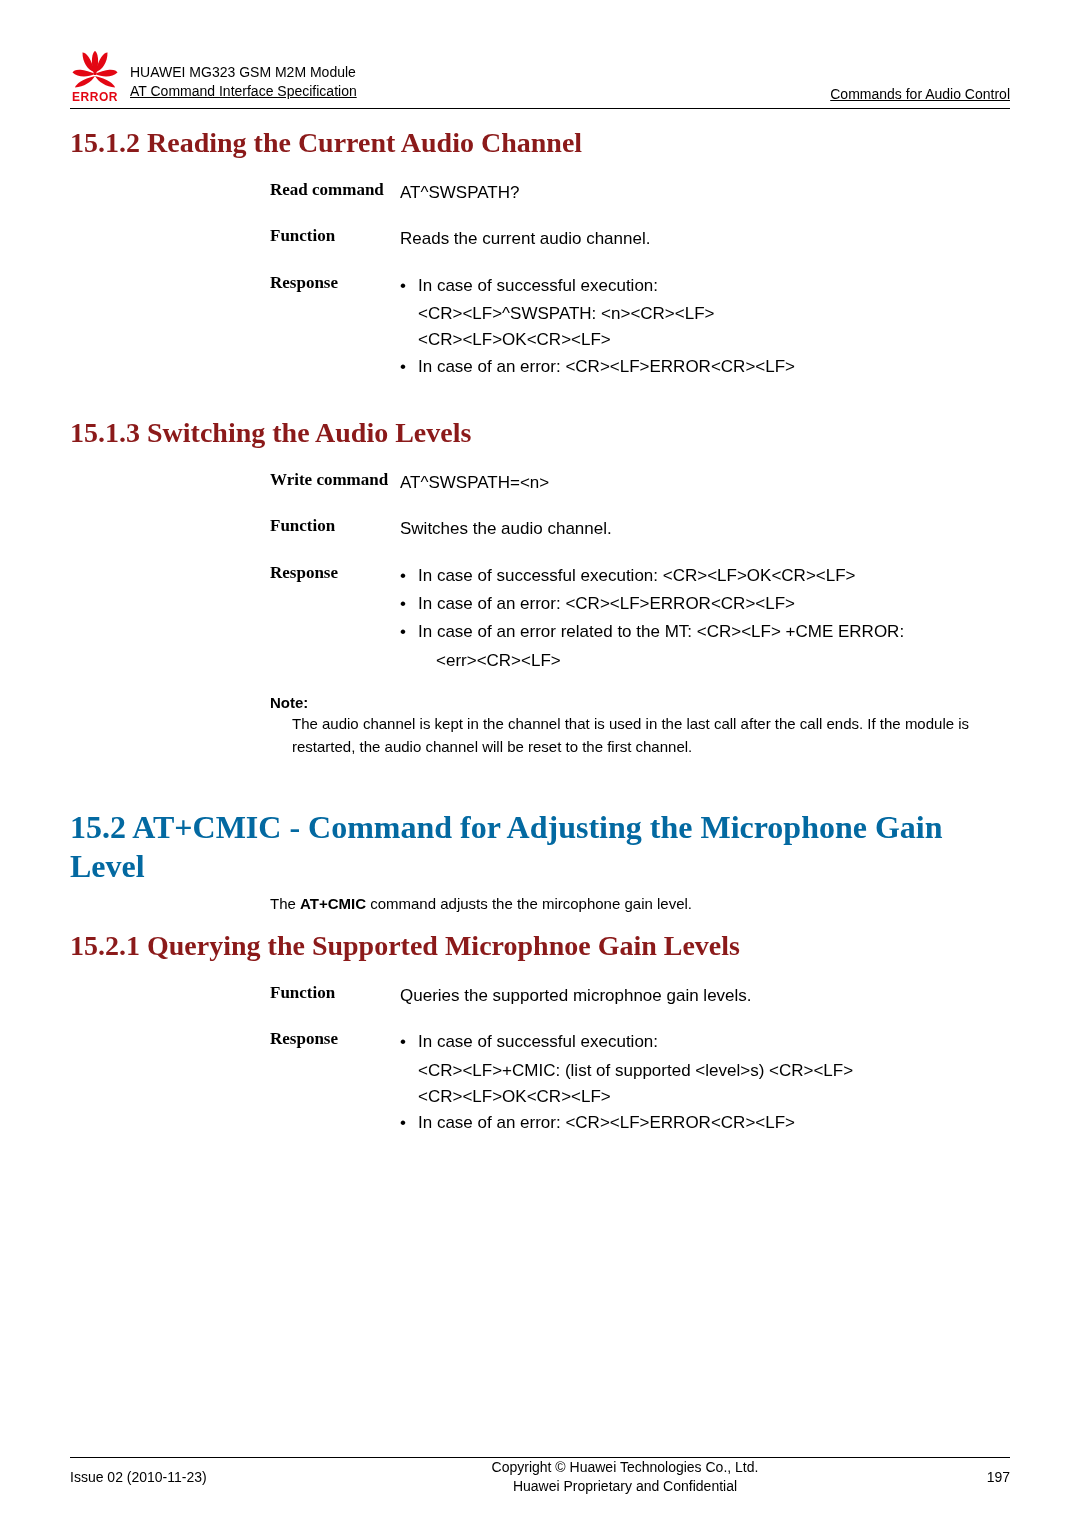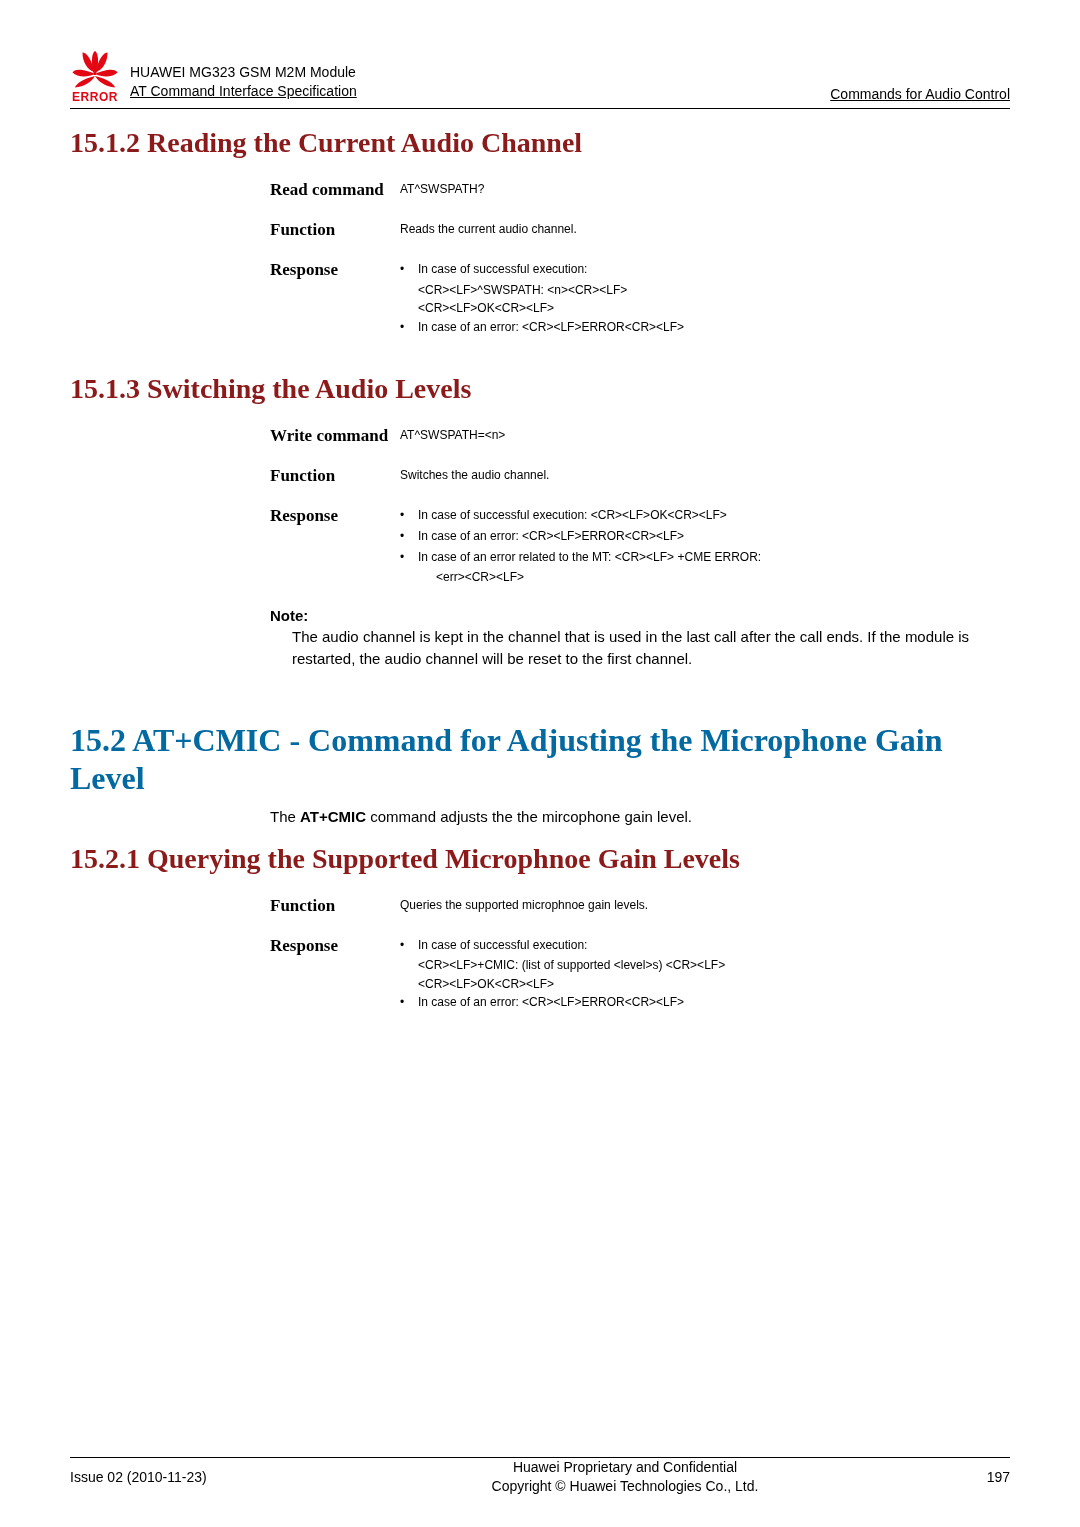--- a/index.html
+++ b/index.html
@@ -68,21 +68,21 @@
   .kv-row { display: flex; margin-bottom: 20px; align-items: flex-start; }
   .kv-key {
     width: 130px;
     font-family: "Book Antiqua", Palatino, "Palatino Linotype", serif;
     font-weight: bold;
     font-size: 17px;
     flex-shrink: 0;
   }
   .kv-val {
     flex: 1;
-    font-size: 12px;
+    font-size: 17px;
     line-height: 1.55;
   }
   .bullet-row { display:flex; margin-bottom: 2px; }
   .bullet-dot { width: 18px; flex-shrink:0; }
   .kv-val .indent { margin-left: 18px; }
   .note-block { margin-left: 200px; font-size: 15px; margin-top: 10px; }
   .note-title { font-weight: bold; }
   .note-text { margin-left: 22px; line-height: 1.5; margin-top:2px;}
   .body-para { margin-left: 200px; font-size: 15px; margin-top: 10px; margin-bottom: 18px;}
   .body-para b { font-weight: bold; }
@@ -212,18 +212,18 @@
             <span class="bullet-dot">•</span>
             <span>In case of an error: &lt;CR&gt;&lt;LF&gt;ERROR&lt;CR&gt;&lt;LF&gt;</span>
           </div>
       </div>
     </div>
   </div>
 
   <div class="footer">
     <div class="footer-left">Issue 02 (2010-11-23)</div>
     <div class="footer-center">
+      <div>Copyright © Huawei Technologies Co., Ltd.</div>
       <div>Huawei Proprietary and Confidential</div>
-      <div>Copyright © Huawei Technologies Co., Ltd.</div>
     </div>
     <div class="footer-right">197</div>
   </div>
 </div>
 
 </body></html>

